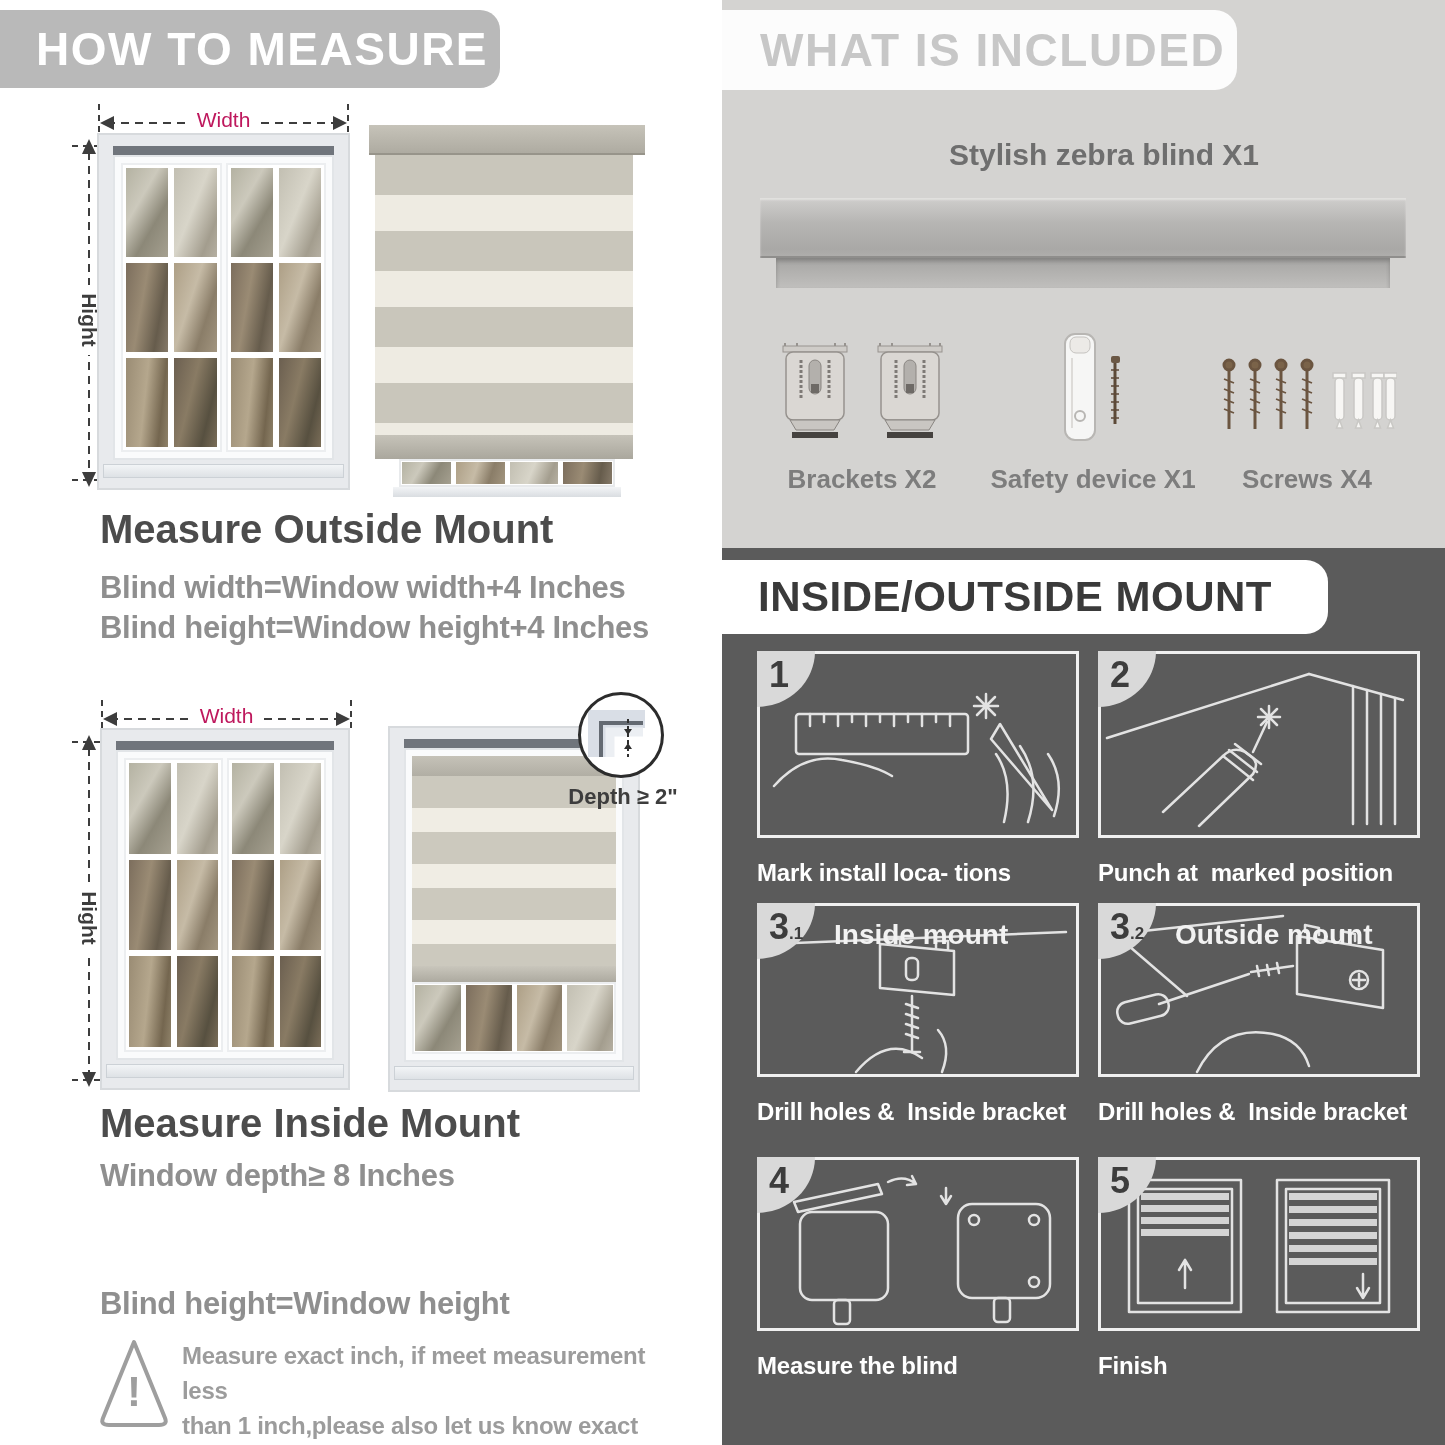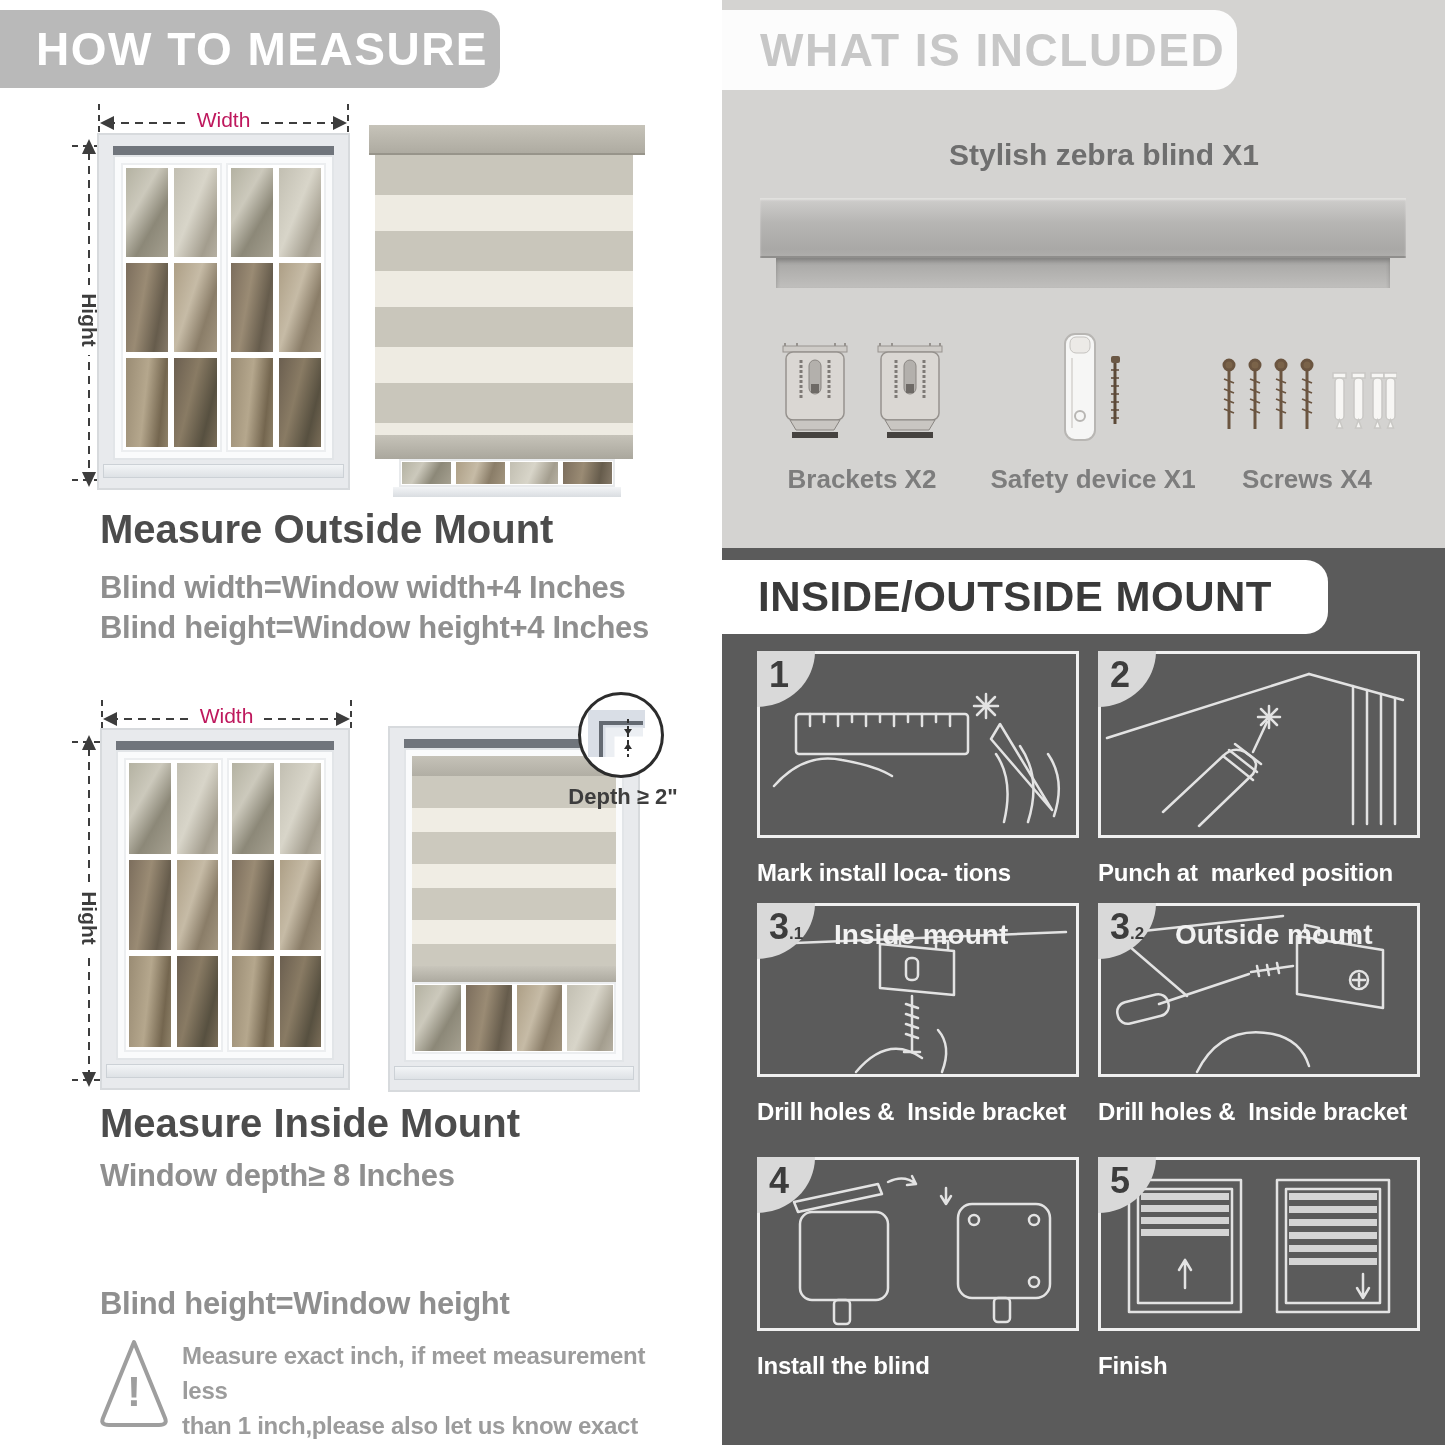--- a/index.html
+++ b/index.html
@@ -466,21 +466,21 @@
             <circle cx="214" cy="60" r="5"></circle>
             <circle cx="274" cy="60" r="5"></circle>
             <circle cx="274" cy="122" r="5"></circle>
             <rect x="234" y="138" width="16" height="24" rx="4"></rect>
           </g>
         </svg>
         <div class="badge">
           <span class="n">4</span>
         </div>
       </div>
-      <div class="caption">Install the blind</div>
+      <div class="caption">Measure the blind</div>
     </div>
 
     <div class="step" style="left:376px;top:609px;">
       <div class="cell cell-h2">
         <svg class="ill" viewBox="0 0 316 168">
           <g class="sketch">
             <rect x="28" y="20" width="112" height="132"></rect>
             <rect x="37" y="29" width="94" height="114"></rect>
             <rect x="176" y="20" width="112" height="132"></rect>
             <rect x="185" y="29" width="94" height="114"></rect>

